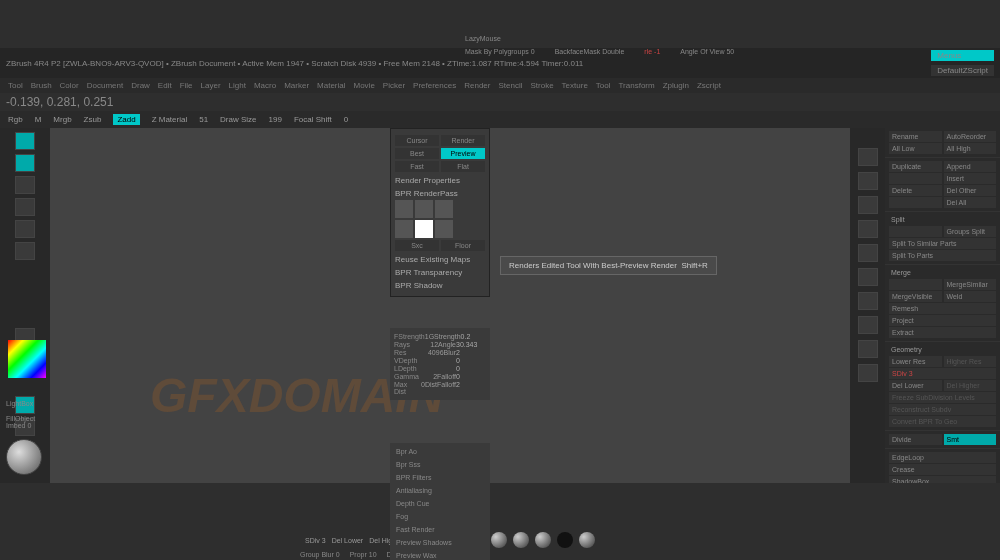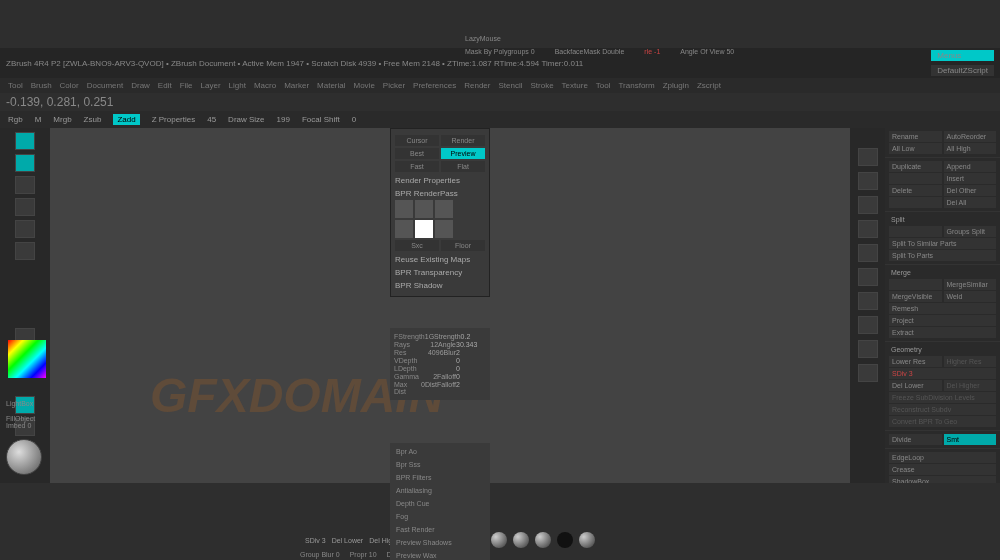--- a/index.html
+++ b/index.html
@@ -87,22 +87,22 @@
 </div>
 
 <div class="coords">-0.139, 0.281, 0.251</div>
 
 <div class="toolbar-row">
   <span>Rgb</span>
   <span>M</span>
   <span>Mrgb</span>
   <span>Zsub</span>
   <span class="active">Zadd</span>
-  <span>Z Properties</span>
-  <span>45</span>
+  <span>Z Material</span>
+  <span>51</span>
   <span>Draw Size</span>
   <span>199</span>
   <span>Focal Shift</span>
   <span>0</span>
 </div>
 
 <div class="lazy">LazyMouse</div>
 <div class="maskrow">
   <span><span>Mask By Polygroups</span> <span>0</span></span>
   <span>BackfaceMask Double</span>
@@ -154,20 +154,23 @@
       </div>
       <div class="row" style="margin-top:2px">
         <div class="cell">Sxc</div>
         <div class="cell">Floor</div>
       </div>
       <div class="section-title">Reuse Existing Maps</div>
       <div class="section-title">BPR Transparency</div>
       <div class="section-title">BPR Shadow</div>
     </div>
 
+    <div class="tooltip">
+      <span>Renders Edited Tool With Best-Preview Render</span>&nbsp;&nbsp;<span>Shift+R</span>
+    </div>
 
     <div class="shadow-panel">
       <div class="prow">
           <span>FStrength</span>
           <span>1</span>
           <span>GStrength</span>
           <span>0.2</span>
         </div>
       <div class="prow">
           <span>Rays</span>

